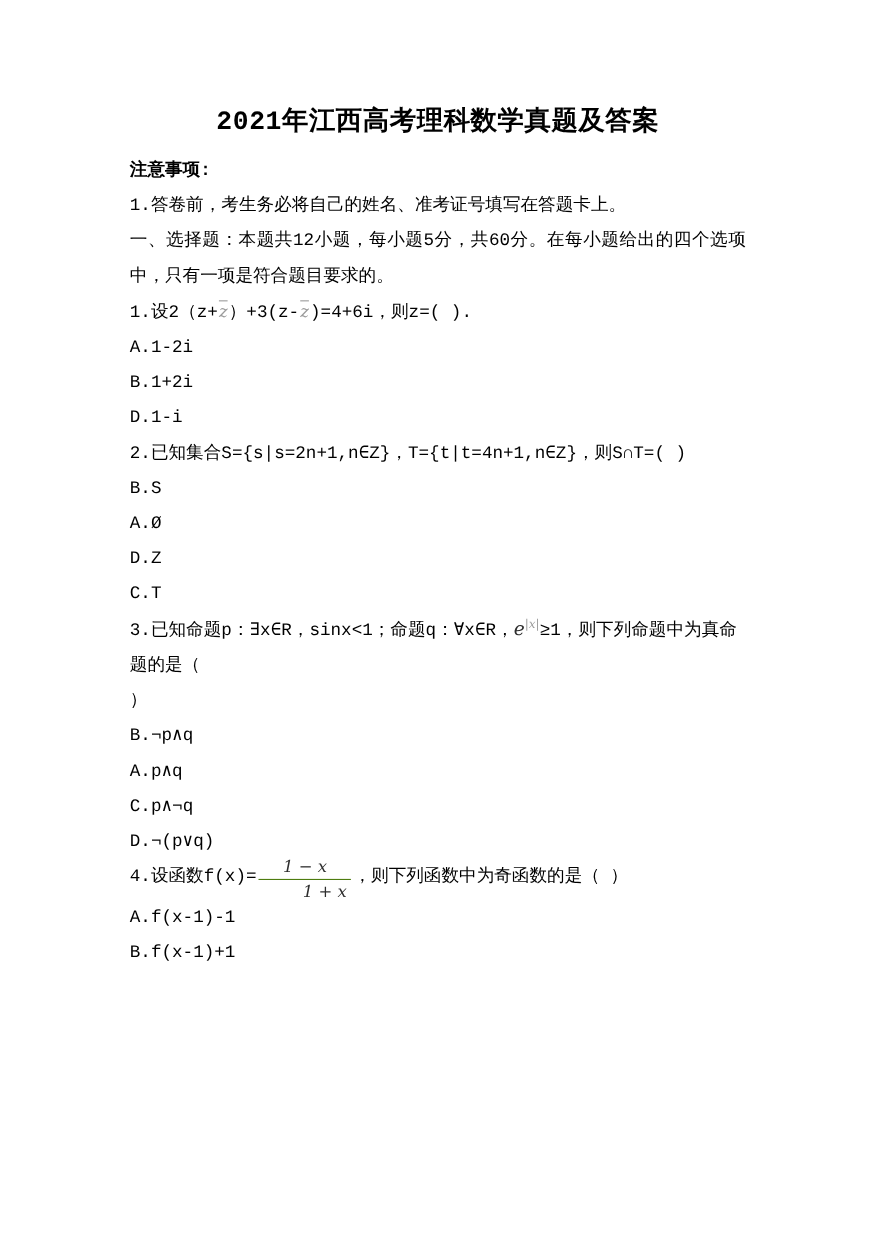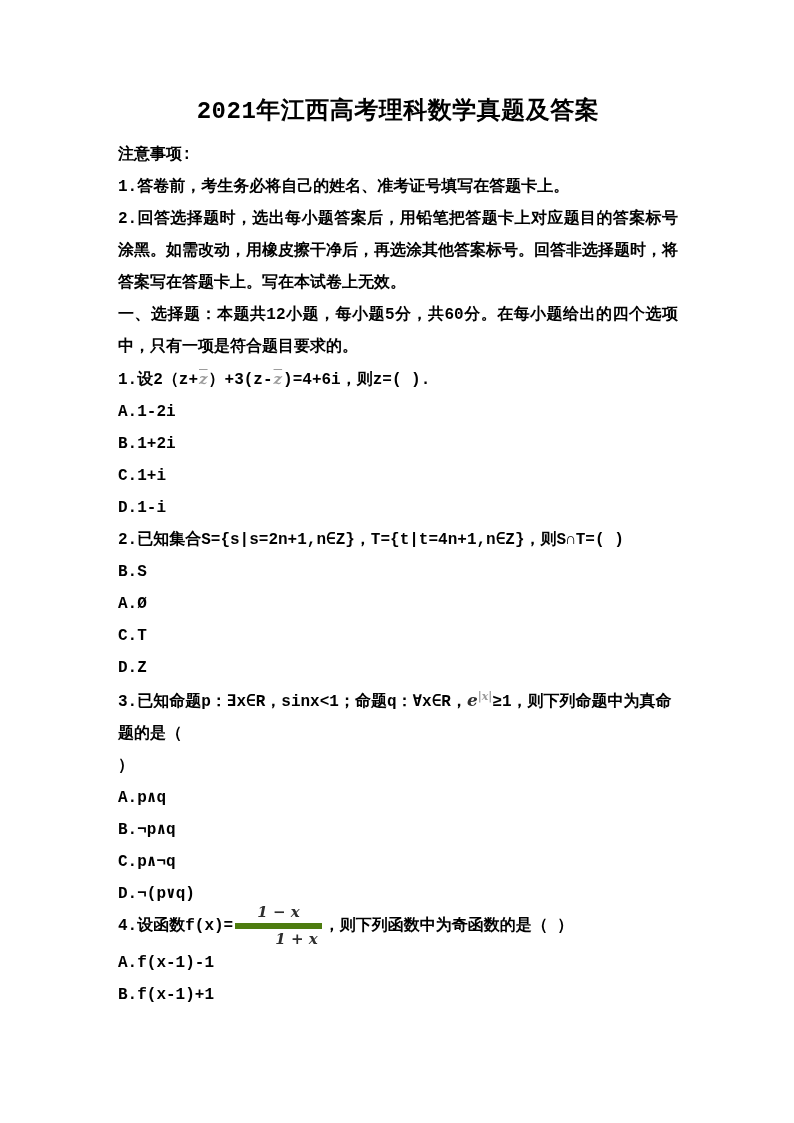--- a/index.html
+++ b/index.html
@@ -18,21 +18,21 @@
     font-weight:bold;
     text-align:center;
     margin:0 0 0 0;
     line-height:28px;
     letter-spacing:0.5px;
   }
   .line{
     margin:0;
     font-size:16px;
     line-height:32px;
-    font-weight:bold;
+    font-weight:normal;
     white-space:normal;
     word-break:break-all;
   }
   .just{text-align:justify;}
   .bold{font-weight:bold;}
   .notice-head{margin-top:13px;}
   
   .zbar{
     font-family:"DejaVu Serif","Liberation Serif",serif;
     font-style:italic;
@@ -59,57 +59,55 @@
     display:inline-block;
     text-align:center;
     vertical-align:-14px;
     line-height:19px;
     font-family:"DejaVu Serif","Liberation Serif",serif;
     font-style:italic;
     font-size:15px;
     color:#2e2e2e;
     margin:-12px 2px -2px 2px;
   }
-  .frac .num{display:block;border-bottom:6px solid #4d7c0f;padding:0 4px 1px 4px;}
+  .frac .num{display:block;border-bottom:1px solid #4d7c0f;padding:0 4px 1px 4px;}
   .frac .den{display:block;padding:1px 4px 0 4px;margin-left:36px;}
 </style>
 </head>
 <body>
 
 <div class="page">
 
   <h1 class="title">2021年江西高考理科数学真题及答案</h1>
 
   <p class="line bold notice-head">注意事项:</p>
   <p class="line">1.答卷前，考生务必将自己的姓名、准考证号填写在答题卡上。</p>
-  <p class="line just">2.回答选择题时，选出每小题答案后，用铅笔把答题卡上对应题目的答案标号涂黑。如需改动，用橡皮擦干净后，再选涂其他答案标号。回答非选择题时，将答案写在答题卡上。写在本试卷上无效。</p>
 
   <p class="line just">一、选择题：本题共12小题，每小题5分，共60分。在每小题给出的四个选项中，只有一项是符合题目要求的。</p>
 
   <div>
     <p class="line"><span>1.设2（z+</span><span class="zbar">z</span><span>）+3(z-</span><span class="zbar">z</span><span>)=4+6i，则z=( ).</span></p>
     <p class="line">A.1-2i</p>
     <p class="line">B.1+2i</p>
-    <p class="line">C.1+i</p>
     <p class="line">D.1-i</p>
   </div>
 
   <div>
     <p class="line">2.已知集合S={s|s=2n+1,n∈Z}，T={t|t=4n+1,n∈Z}，则S∩T=( )</p>
     <p class="line">B.S</p>
     <p class="line">A.Ø</p>
+    <p class="line">D.Z</p>
     <p class="line">C.T</p>
-    <p class="line">D.Z</p>
   </div>
 
   <div>
     <p class="line"><span>3.已知命题p：∃x∈R，sinx&lt;1；命题q：∀x∈R，</span><span class="math-e">e</span><sup class="sup">|x|</sup><span>≥1，则下列命题中为真命题的是（</span></p>
     <p class="line">）</p>
+    <p class="line">B.¬p∧q</p>
     <p class="line">A.p∧q</p>
-    <p class="line">B.¬p∧q</p>
     <p class="line">C.p∧¬q</p>
     <p class="line">D.¬(p∨q)</p>
   </div>
 
   <div>
     <p class="line"><span>4.设函数f(x)=</span><span class="frac"><span class="num">1 − x</span><span class="den">1 + x</span></span><span>，则下列函数中为奇函数的是（ ）</span></p>
     <p class="line">A.f(x-1)-1</p>
     <p class="line">B.f(x-1)+1</p>
   </div>
 

